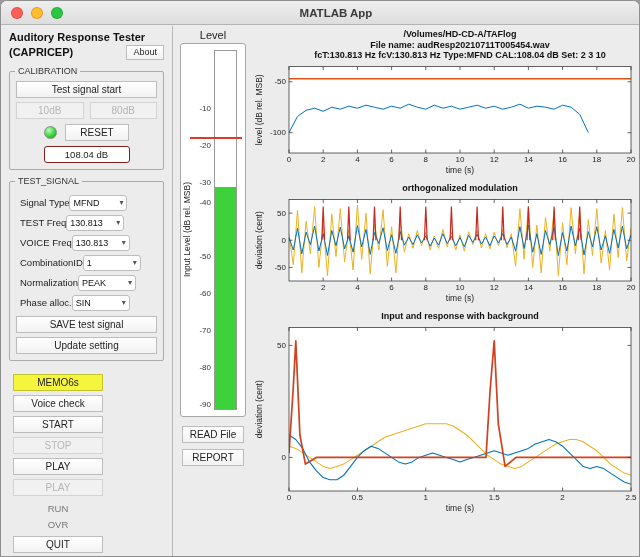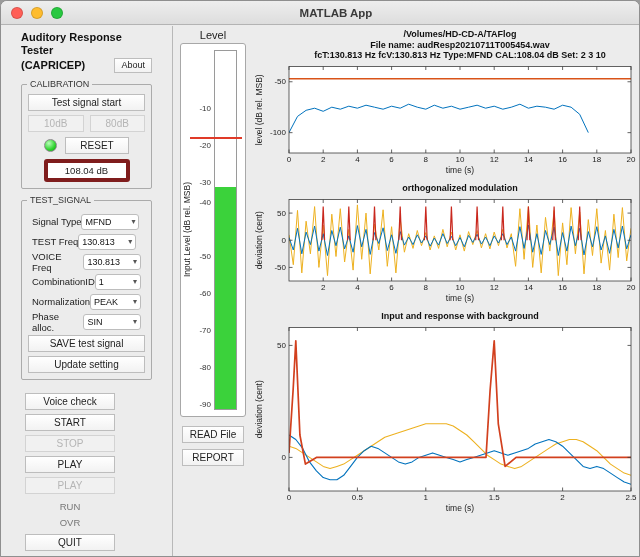--- a/index.html
+++ b/index.html
@@ -10,39 +10,39 @@
   
   .titlebar { position:absolute; left:0; top:0; width:100%; height:24px;
     background:linear-gradient(#eeeeee,#dddddd); border-bottom:1px solid #b3b3b3; }
   .traffic { position:absolute; left:10px; top:6px; display:flex; gap:8px; }
   .tl { width:12px; height:12px; border-radius:50%; border:1px solid rgba(0,0,0,.15); }
   .win-title { position:absolute; left:16px; top:0; width:100%; height:24px; line-height:24px;
     text-align:center; font-size:11.5px; font-weight:bold; color:#3a3a3a; }
 
   
   .left-panel { position:absolute; left:0; top:25px; bottom:0; width:172px;
-    border-right:1px solid #b8b8b8; padding:5px 20px; background:#ececec; }
+    border-right:1px solid #b8b8b8; padding:5px 8px; background:#ececec; }
   .app-title { font-size:11px; font-weight:bold; color:#111; line-height:13px; }
   .app-title-row2 { display:flex; align-items:center; justify-content:space-between; margin-top:1px; }
   .btn { display:block; background:linear-gradient(#ffffff,#f2f2f2); border:1px solid #bdbdbd;
     border-radius:0; font-family:"Liberation Sans",sans-serif; font-size:10px; color:#222;
     padding:2px 5px; text-align:center; height:17px; line-height:11px; }
   .btn.tiny { height:15px; font-size:9px; padding:1px 6px; }
   .btn.disabled { color:#b5b5b5; background:#f1f1f1; border-color:#d3d3d3; }
   .btn.flat { background:transparent; border-color:transparent; color:#777; height:14px; font-size:9.5px; }
   .fieldset { position:relative; border:1px solid #ababab; border-radius:2px;
     padding:9px 6px 6px 6px; margin-top:11px; }
   .fieldset .legend { position:absolute; top:-6px; left:5px; background:#ececec;
     padding:0 3px; font-size:9px; color:#333; }
   .full { width:100%; }
   .cal-row { display:flex; gap:6px; margin-top:4px; }
   .cal-row .btn { flex:1; }
   .lamp-row { display:flex; align-items:center; justify-content:center; gap:8px; margin-top:5px; }
   .lamp { width:13px; height:13px; border-radius:50%; border:1px solid #8a8a8a; }
-  .readout { margin:5px auto 0; width:86px; background:#fff; border:4px solid #7f1d1d;
+  .readout { margin:5px auto 0; width:86px; background:#fff; border:1px solid #7f1d1d;
     border-radius:3px; font-size:9.5px; text-align:center; padding:2px 0; color:#222; }
   .ts-row { display:flex; align-items:center; margin:3px 4px; height:17px; }
   .ts-row .lab { font-size:9.5px; color:#222; }
   .dd { display:flex; align-items:center; justify-content:space-between; width:58px; height:16px;
     background:#fff; border:1px solid #bdbdbd; border-radius:3px; padding:0 3px; font-size:9px; color:#111; }
   .dd .arr { font-size:8px; color:#555; line-height:8px; }
   .stack { margin-top:13px; }
   .stack .btn { width:90px; margin:0 0 4px 4px; }
   .stack .btn.flat { margin-bottom:2px; }
   .quit-gap { margin-top:6px !important; }
@@ -150,20 +150,21 @@
           <span>SIN</span>
           <span class="arr">▾</span>
         </div>
       </div>
 
       <button class="btn full" style="margin-top:5px">SAVE test signal</button>
       <button class="btn full" style="margin-top:4px">Update setting</button>
     </div>
 
     <div class="stack">
+      <button class="btn" id="memo-btn" style="background: rgb(245, 245, 61); border-color: rgb(196, 196, 44);">MEMO6s</button>
       <button class="btn">Voice check</button>
       <button class="btn">START</button>
       <button class="btn disabled">STOP</button>
       <button class="btn">PLAY</button>
       <button class="btn disabled">PLAY</button>
       <button class="btn flat">RUN</button>
       <button class="btn flat">OVR</button>
       <button class="btn quit-gap">QUIT</button>
     </div>
   </div>

